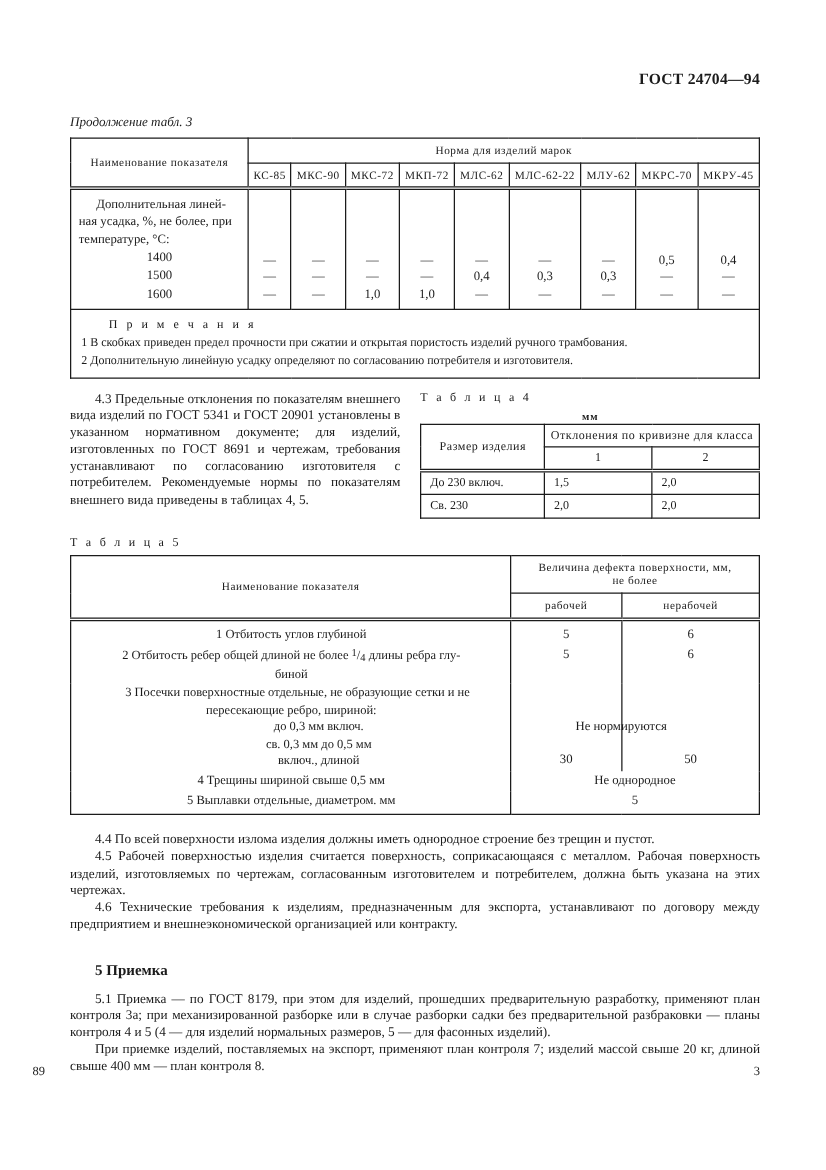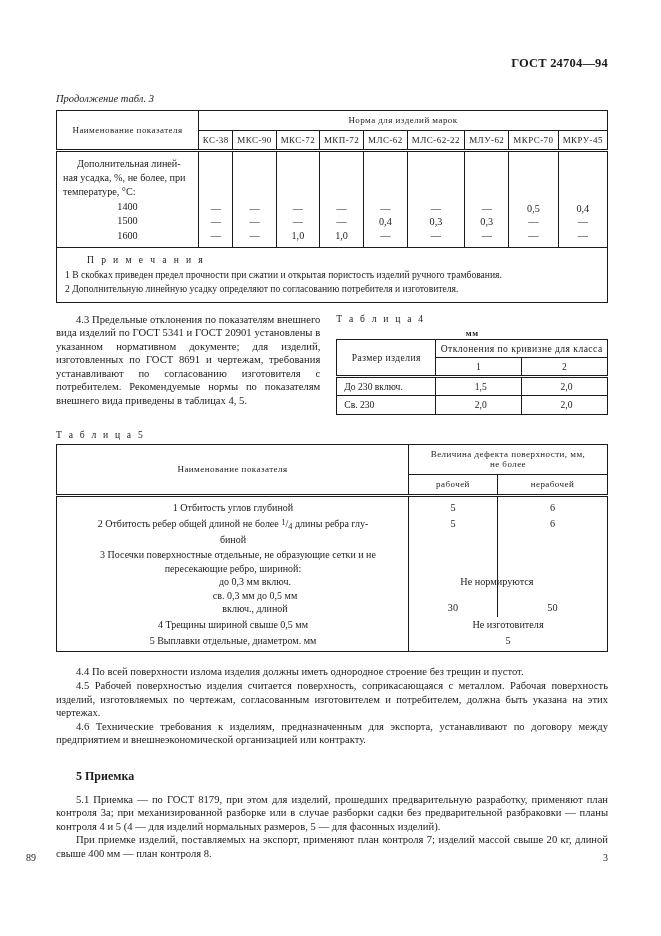--- a/index.html
+++ b/index.html
@@ -121,21 +121,21 @@
   .unit-mm {
     text-align: center;
     font-size: 8.6px;
     letter-spacing: 0.6px;
     margin: 0 0 1px 0;
     font-weight: bold;
   }
   .t4 td { font-size: 9.6px; padding: 3px 3px; }
   .t4 .sizecol { width: 92px; margin-left: 44px; }
   .t4 .lrow td { text-align: left; padding-left: 7px; }
-  .t4 .lrow td.val { text-align: center; }
+  .t4 .lrow td.val { text-align: left; }
 
   
   .t5 { margin-top: 4px; }
   .t5 .namecol { width: 345px; }
   .t5 td.rowname {
     text-align: center;
     vertical-align: top;
     font-size: 10px;
     line-height: 1.35;
     padding: 1px 5px 1px 6px;
@@ -191,21 +191,21 @@
 
     <div class="cont-label">Продолжение табл. 3</div>
 
     <table class="t3">
       <tbody>
         <tr>
           <td class="namecol hdr-cell" rowspan="2">Наименование показателя</td>
           <td class="hdr-cell" colspan="9">Норма для изделий марок</td>
         </tr>
         <tr class="thickrow">
-          <td class="hdr-cell">КС-38</td>
+          <td class="hdr-cell">КС-85</td>
           <td class="hdr-cell">МКС-90</td>
           <td class="hdr-cell">МКС-72</td>
           <td class="hdr-cell">МКП-72</td>
           <td class="hdr-cell">МЛС-62</td>
           <td class="hdr-cell">МЛС-62-22</td>
           <td class="hdr-cell">МЛУ-62</td>
           <td class="hdr-cell">МКРС-70</td>
           <td class="hdr-cell">МКРУ-45</td>
         </tr>
         <tr>
@@ -345,21 +345,21 @@
           </td>
           <td class="val" style="border-top:none;border-bottom:none;vertical-align:bottom;position:relative;">
             <span style="position:absolute;left:0;right:-100%;top:50%;transform:translateY(-50%);text-align:center;">Не нормируются</span>
             <span style="display:block">30</span>
           </td>
           <td class="val" style="border-top:none;border-bottom:none;vertical-align:bottom;">50</td>
         </tr>
 
         <tr>
           <td class="rowname" style="border-top:none;border-bottom:none;">4 Трещины шириной свыше 0,5 мм</td>
-          <td class="span2" colspan="2" style="border-top:none;border-bottom:none;border-left:1px solid #1b1b1b;font-size:10.2px;">Не изготовителя</td>
+          <td class="span2" colspan="2" style="border-top:none;border-bottom:none;border-left:1px solid #1b1b1b;font-size:10.2px;">Не однородное</td>
         </tr>
 
         <tr>
           <td class="rowname" style="border-top:none;padding-bottom:4px;">5 Выплавки отдельные, диаметром. мм</td>
           <td class="span2" colspan="2" style="border-top:none;border-left:1px solid #1b1b1b;font-size:10.2px;padding-bottom:4px;">5</td>
         </tr>
       </tbody>
     </table>
 
     <div class="after-tbl">

